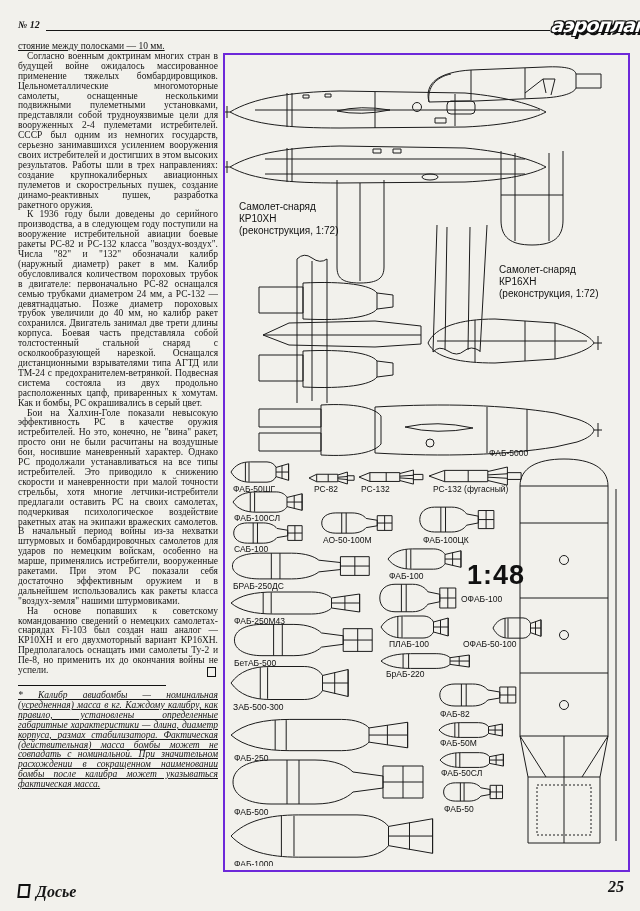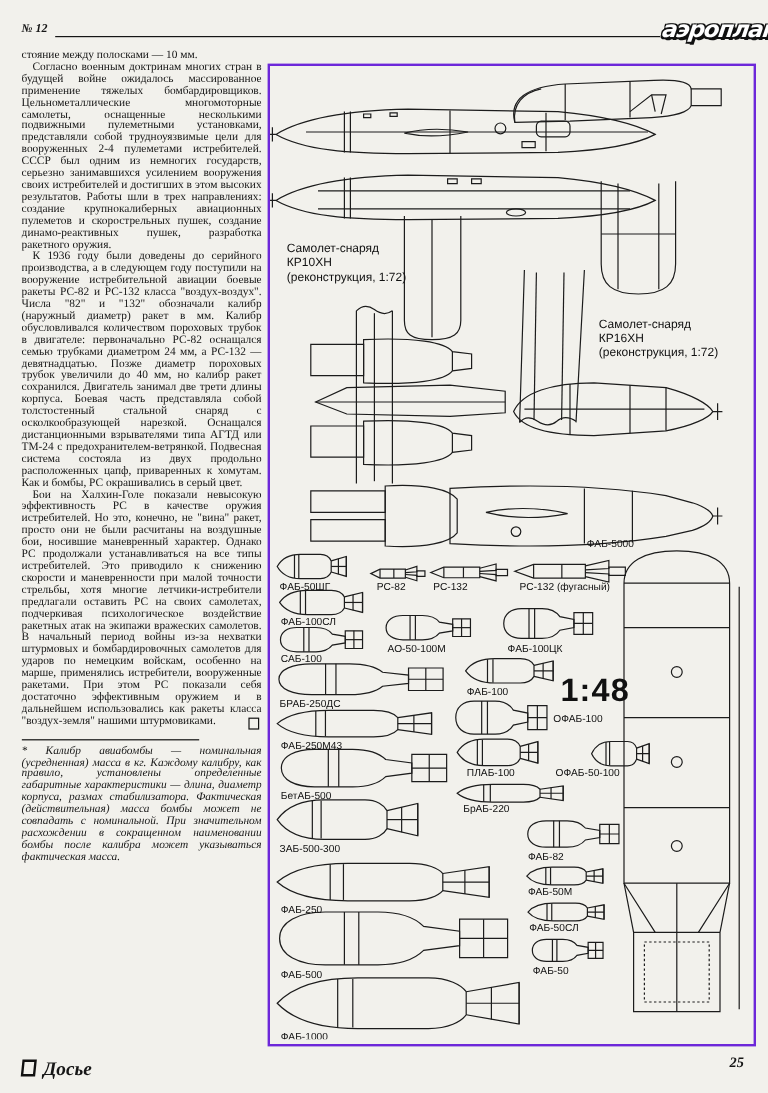--- a/index.html
+++ b/index.html
@@ -9,53 +9,54 @@
   .issue{position:absolute;left:18px;top:19px;font-size:10px;font-weight:bold;font-style:italic;}
   .hrule{position:absolute;left:46px;top:30px;width:504px;border-top:1.6px solid #151515;}
   .logo{position:absolute;left:552px;top:14px;font-family:"DejaVu Sans",sans-serif;
         font-weight:bold;font-style:italic;font-size:19px;letter-spacing:-1px;color:#fff;
         transform:skewX(-8deg);
         text-shadow:-1.2px -1.2px 0 #111,1.2px -1.2px 0 #111,-1.2px 1.2px 0 #111,1.2px 1.2px 0 #111,2.5px 2.5px 0 #111;}
   
   .textcol{position:absolute;left:18px;top:42px;width:200px;height:830px;
            font-size:9.5px;line-height:9.9px;text-align:justify;overflow:hidden;}
   .textcol p{margin:0;text-indent:9px;}
-  .textcol p.noindent{text-indent:0;}
+  .textcol p.noindent{text-indent:0;text-decoration:underline;}
   .endmark{width:7px;height:8px;border:1.5px solid #111;margin:-9px 2px 0 auto;background:#f2f1ec;}
   .fnrule{width:148px;border-top:1.4px solid #111;margin:8px 0 5px 0;}
   .footnote{font-style:italic;}
   
   .panel{position:absolute;left:223px;top:53px;width:403px;height:815px;border:2px solid #6d28d9;}
   .panel svg{display:block;}
   svg path,svg line,svg rect,svg circle,svg ellipse{stroke:#1c1c1c;stroke-width:1;fill:none;vector-effect:non-scaling-stroke;}
   svg .dashed{stroke-dasharray:2 2;}
   svg text{stroke:none;fill:#111;}
   .lbl{font:8.5px "Liberation Sans",sans-serif;}
   .mlbl{font:10px "Liberation Sans",sans-serif;}
   .scale{font:bold 27px "Liberation Sans",sans-serif;letter-spacing:1px;}
   
   .dossier{position:absolute;left:18px;top:883px;font-size:16px;font-weight:bold;font-style:italic;}
   .dossier-sq{display:inline-block;width:8px;height:10px;border:2px solid #111;margin-right:6px;
               vertical-align:-1px;transform:skewX(-6deg);background:#f2f1ec;}
-  .pagenum{position:absolute;left:608px;top:878px;font-size:12px;font-weight:bold;font-style:italic;}
+  .pagenum{position:absolute;left:608px;top:878px;font-size:16px;font-weight:bold;font-style:italic;}
 </style>
 </head>
 <body>
 
 <div class="page">
 
   <span class="issue">№ 12</span>
   <div class="hrule"></div>
   <span class="logo">аэроплан</span>
 
   <div class="textcol">
     <p class="noindent">стояние между полосками — 10 мм.</p>
     <p>Согласно военным доктринам многих стран в будущей войне ожидалось массированное применение тяжелых бомбардировщиков. Цельнометаллические многомоторные самолеты, оснащенные несколькими подвижными пулеметными установками, представляли собой трудноуязвимые цели для вооруженных 2-4 пулеметами истребителей. СССР был одним из немногих государств, серьезно занимавшихся усилением вооружения своих истребителей и достигших в этом высоких результатов. Работы шли в трех направлениях: создание крупнокалиберных авиационных пулеметов и скорострельных пушек, создание динамо-реактивных пушек, разработка ракетного оружия.</p>
     <p>К 1936 году были доведены до серийного производства, а в следующем году поступили на вооружение истребительной авиации боевые ракеты РС-82 и РС-132 класса "воздух-воздух". Числа "82" и "132" обозначали калибр (наружный диаметр) ракет в мм. Калибр обусловливался количеством пороховых трубок в двигателе: первоначально РС-82 оснащался семью трубками диаметром 24 мм, а РС-132 — девятнадцатью. Позже диаметр пороховых трубок увеличили до 40 мм, но калибр ракет сохранился. Двигатель занимал две трети длины корпуса. Боевая часть представляла собой толстостенный стальной снаряд с осколкообразующей нарезкой. Оснащался дистанционными взрывателями типа АГТД или ТМ-24 с предохранителем-ветрянкой. Подвесная система состояла из двух продольно расположенных цапф, приваренных к хомутам. Как и бомбы, РС окрашивались в серый цвет.</p>
     <p>Бои на Халхин-Голе показали невысокую эффективность РС в качестве оружия истребителей. Но это, конечно, не "вина" ракет, просто они не были расчитаны на воздушные бои, носившие маневренный характер. Однако РС продолжали устанавливаться на все типы истребителей. Это приводило к снижению скорости и маневренности при малой точности стрельбы, хотя многие летчики-истребители предлагали оставить РС на своих самолетах, подчеркивая психологическое воздействие ракетных атак на экипажи вражеских самолетов. В начальный период войны из-за нехватки штурмовых и бомбардировочных самолетов для ударов по немецким войскам, особенно на марше, применялись истребители, вооруженные ракетами. При этом РС показали себя достаточно эффективным оружием и в дальнейшем использовались как ракеты класса "воздух-земля" нашими штурмовиками.</p>
+    <p>На основе попавших к советскому командованию сведений о немецких самолетах-снарядах Fi-103 был создан наш аналог — КР10ХН и его двухмоторный вариант КР16ХН. Предполагалось оснащать ими самолеты Ту-2 и Пе-8, но применить их до окончания войны не успели.</p>
     <div class="endmark"></div>
     <div class="fnrule"></div>
     <p class="footnote noindent">* Калибр авиабомбы — номинальная (усредненная) масса в кг. Каждому калибру, как правило, установлены определенные габаритные характеристики — длина, диаметр корпуса, размах стабилизатора. Фактическая (действительная) масса бомбы может не совпадать с номинальной. При значительном расхождении в сокращенном наименовании бомбы после калибра может указываться фактическая масса.</p>
   </div>
 
   <div class="panel">
     <svg width="399" height="811" viewBox="0 0 399 811">
 
       <g>
         <path d="M204,47 C199,28 214,17 246,15 L320,12 C342,11 350,14 351,19 L376,19 L376,33 L351,33 C349,38 338,42 318,43 L250,46 Z"></path>

